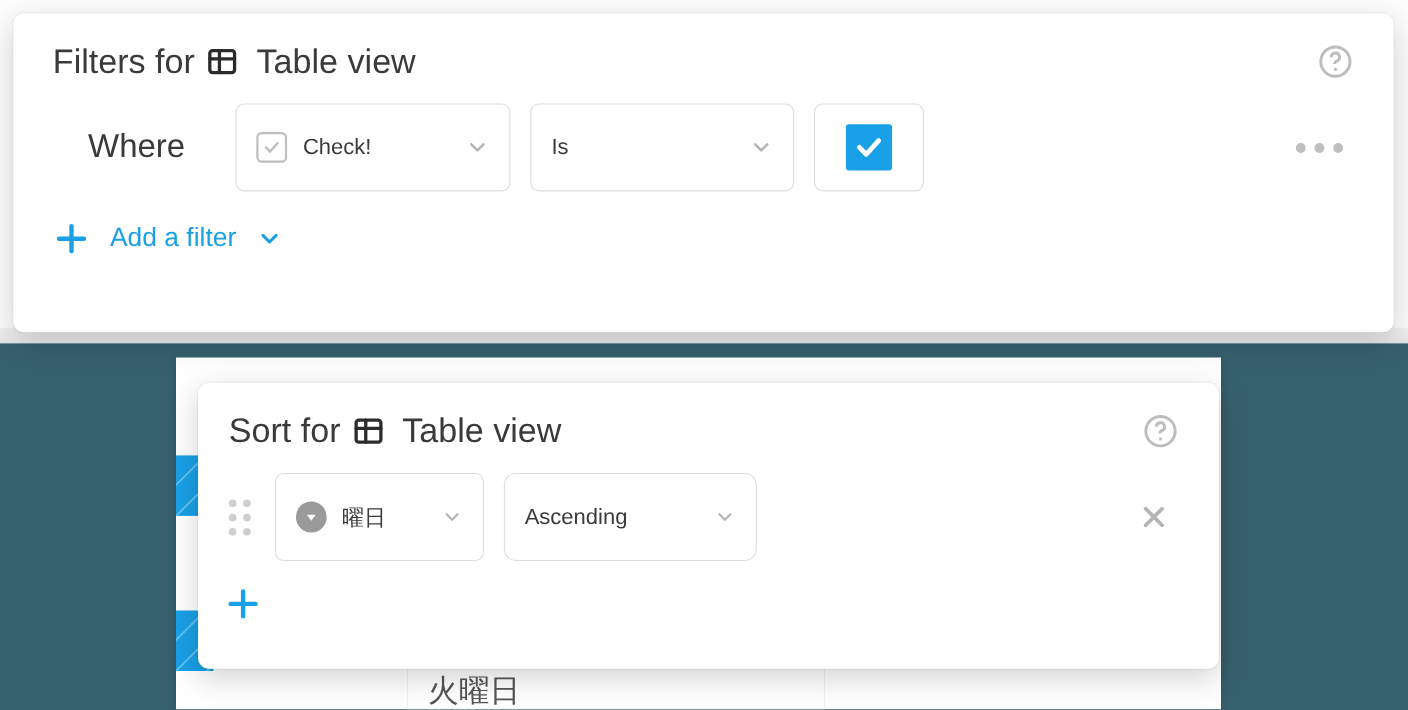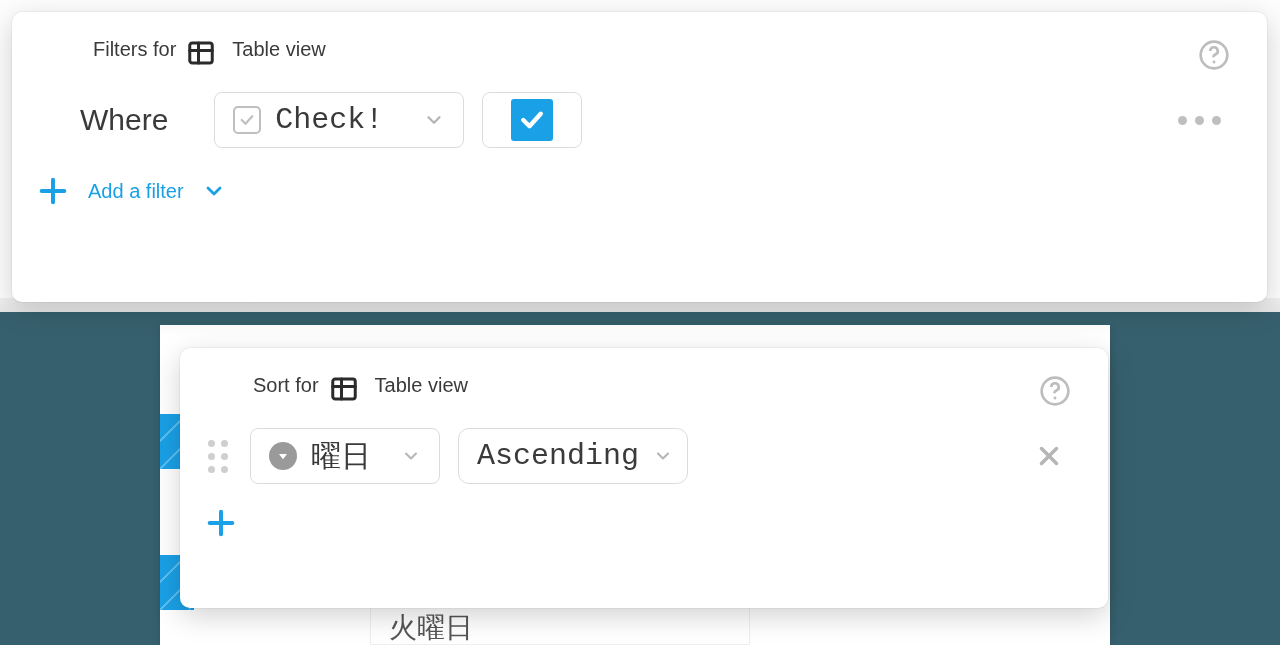--- a/index.html
+++ b/index.html
@@ -41,24 +41,24 @@
     position: absolute;
     background: #fff;
     border-radius: 10px;
     box-shadow: 0 8px 28px rgba(0,0,0,0.18), 0 0 0 1px rgba(0,0,0,0.04);
   }
   .panel1 { left: 12px; top: 12px; width: 1255px; height: 290px; }
   .panel2 { left: 180px; top: 348px; width: 928px; height: 260px; }
 
   .panel-header {
     display: flex;
+    align-items: center;
     padding: 26px 36px 10px 36px;
-    font-size: 20px;
+    font-size: 31px;
     color: #3a3a3a;
-    margin-left: 45px;
   }
   .panel-header .bold { font-weight: 400; margin-left: 10px; }
   .panel-header .help {
     margin-left: auto;
     width: 34px; height: 34px;
     display:flex;align-items:center;justify-content:center;
     color:#bdbdbd;
   }
 
   .table-icon {
@@ -78,30 +78,29 @@
 
   .where-label {
     font-size: 30px;
     color: #3a3a3a;
     margin-right: 28px;
   }
 
   .select {
     display: inline-flex;
     align-items: center;
-    height: 56px;
+    height: 80px;
     border: 1px solid #dcdcdc;
     border-radius: 8px;
     background: #fff;
     padding: 0 18px;
-    font-size: 30px;
+    font-size: 20px;
     color: #3a3a3a;
     gap: 14px;
     cursor: pointer;
-    font-family: Liberation Mono, monospace;
   }
   .select .chev { margin-left: auto; color:#b5b5b5; }
 
   .sel-field1 { width: 250px; }
   .sel-op     { width: 240px; }
   .sel-value  { width: 100px; justify-content:center; }
 
   .sel-field2 { width: 190px; }
   .sel-order  { width: 230px; border-radius: 11px; }
 
@@ -139,23 +138,23 @@
     padding-right:8px;
   }
 
   .circle-chevron{
     width:28px;height:28px;border-radius:50%;
     background:#9a9a9a;display:flex;align-items:center;justify-content:center;
   }
 
   .add-row {
     display:flex;align-items:center;gap:18px;
-    padding:26px 36px 0 24px;
+    padding:26px 36px 0 36px;
     color:#1aa0e6;
-    font-size:20px;
+    font-size:24px;
     cursor:pointer;
   }
   .add-row svg{flex:none}
   .panel2 .add-row{padding-left:24px;padding-top:22px;}
 
   svg { display:block; }
 </style>
 </head>
 <body>
 
@@ -197,20 +196,28 @@
         </svg>
       </span>
       <span>Check!</span>
       <span class="chev">
         <svg viewBox="0 0 24 24" width="22" height="22" fill="none" stroke="#b5b5b5" stroke-width="2.5" stroke-linecap="round" stroke-linejoin="round">
             <polyline points="6 9 12 15 18 9"></polyline>
           </svg>
       </span>
     </div>
 
+    <div class="select sel-op">
+      <span>Is</span>
+      <span class="chev">
+        <svg viewBox="0 0 24 24" width="22" height="22" fill="none" stroke="#b5b5b5" stroke-width="2.5" stroke-linecap="round" stroke-linejoin="round">
+            <polyline points="6 9 12 15 18 9"></polyline>
+          </svg>
+      </span>
+    </div>
 
     <div class="select sel-value">
       <span class="checked-box">
         <svg viewBox="0 0 24 24" width="30" height="30" fill="none" stroke="#fff" stroke-width="3.5" stroke-linecap="round" stroke-linejoin="round">
             <polyline points="5 12 10 17 19 7"></polyline>
           </svg>
       </span>
     </div>
 
     <div class="dots">

